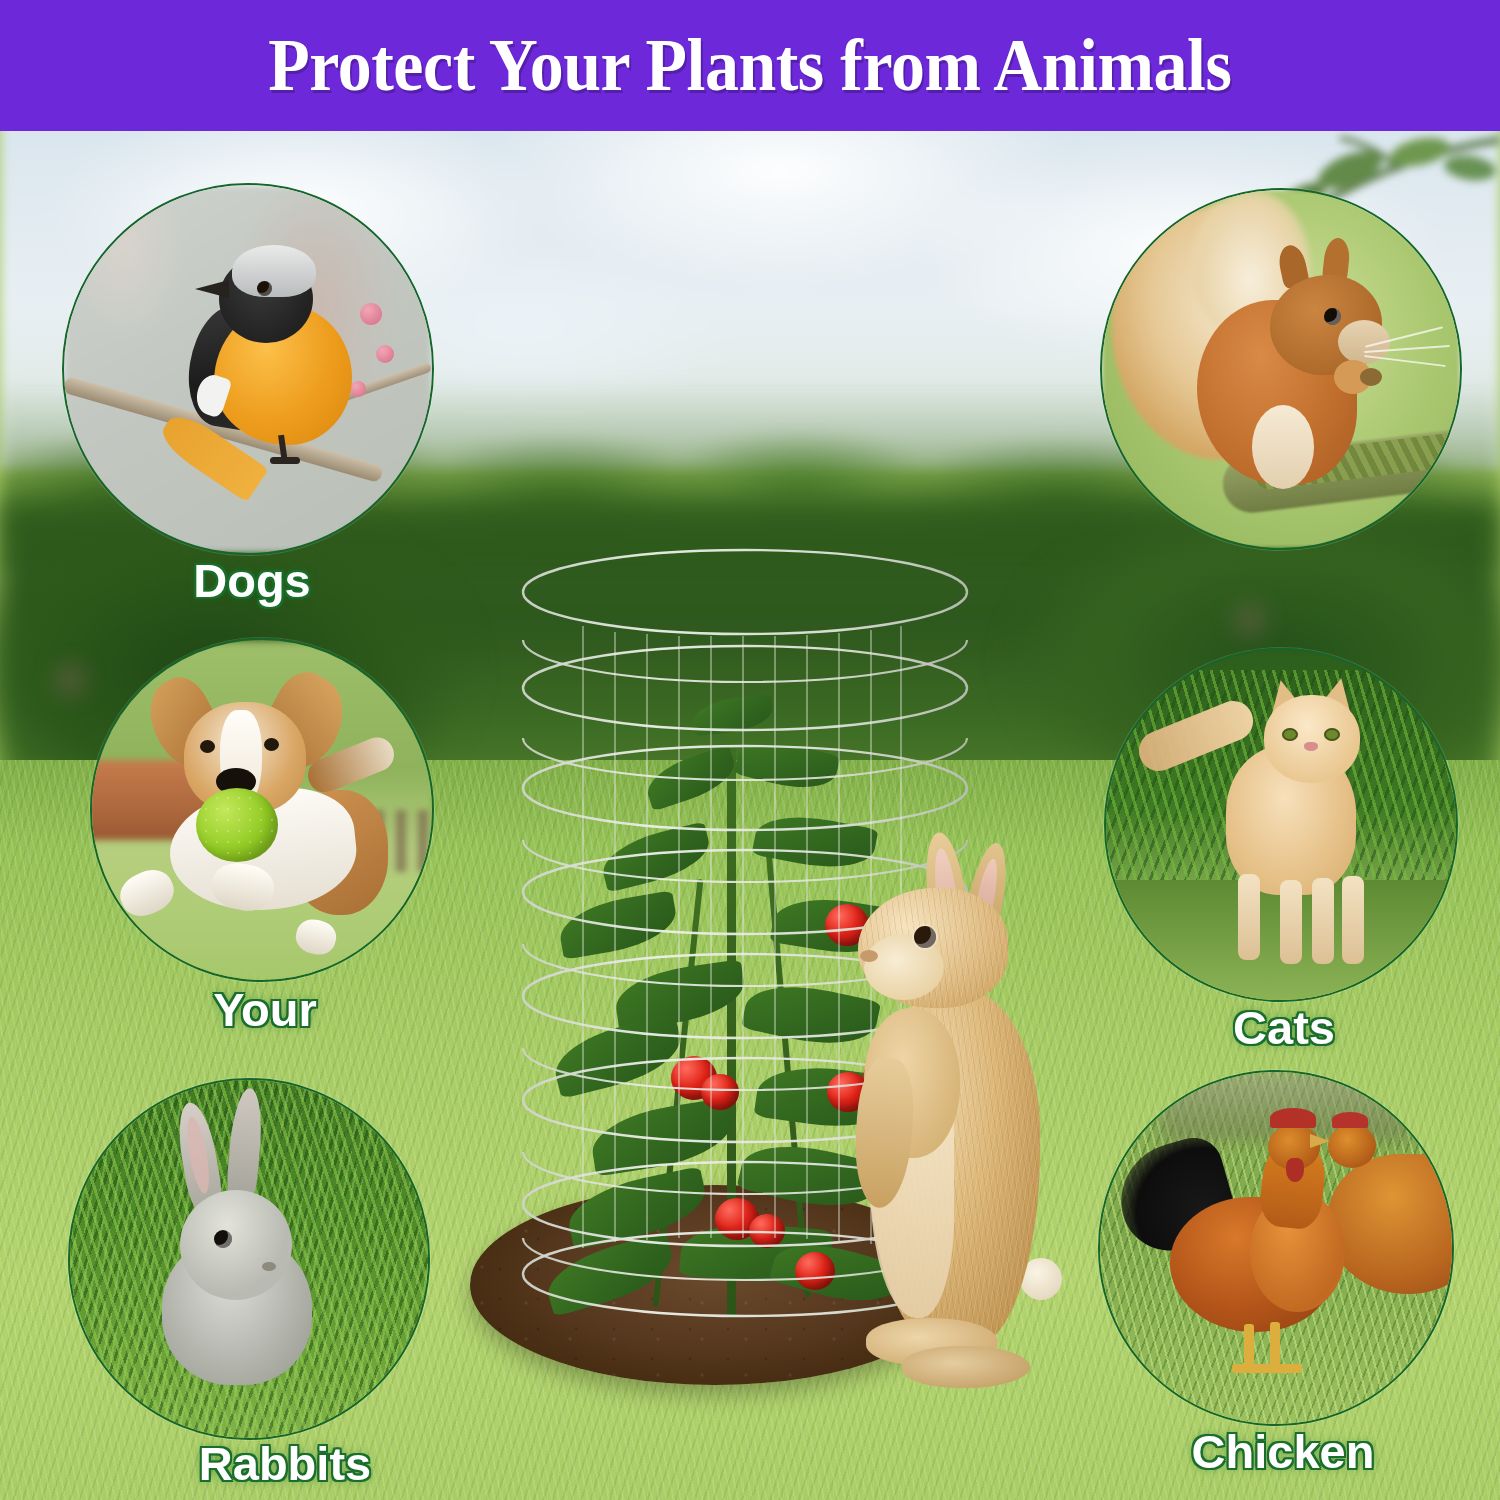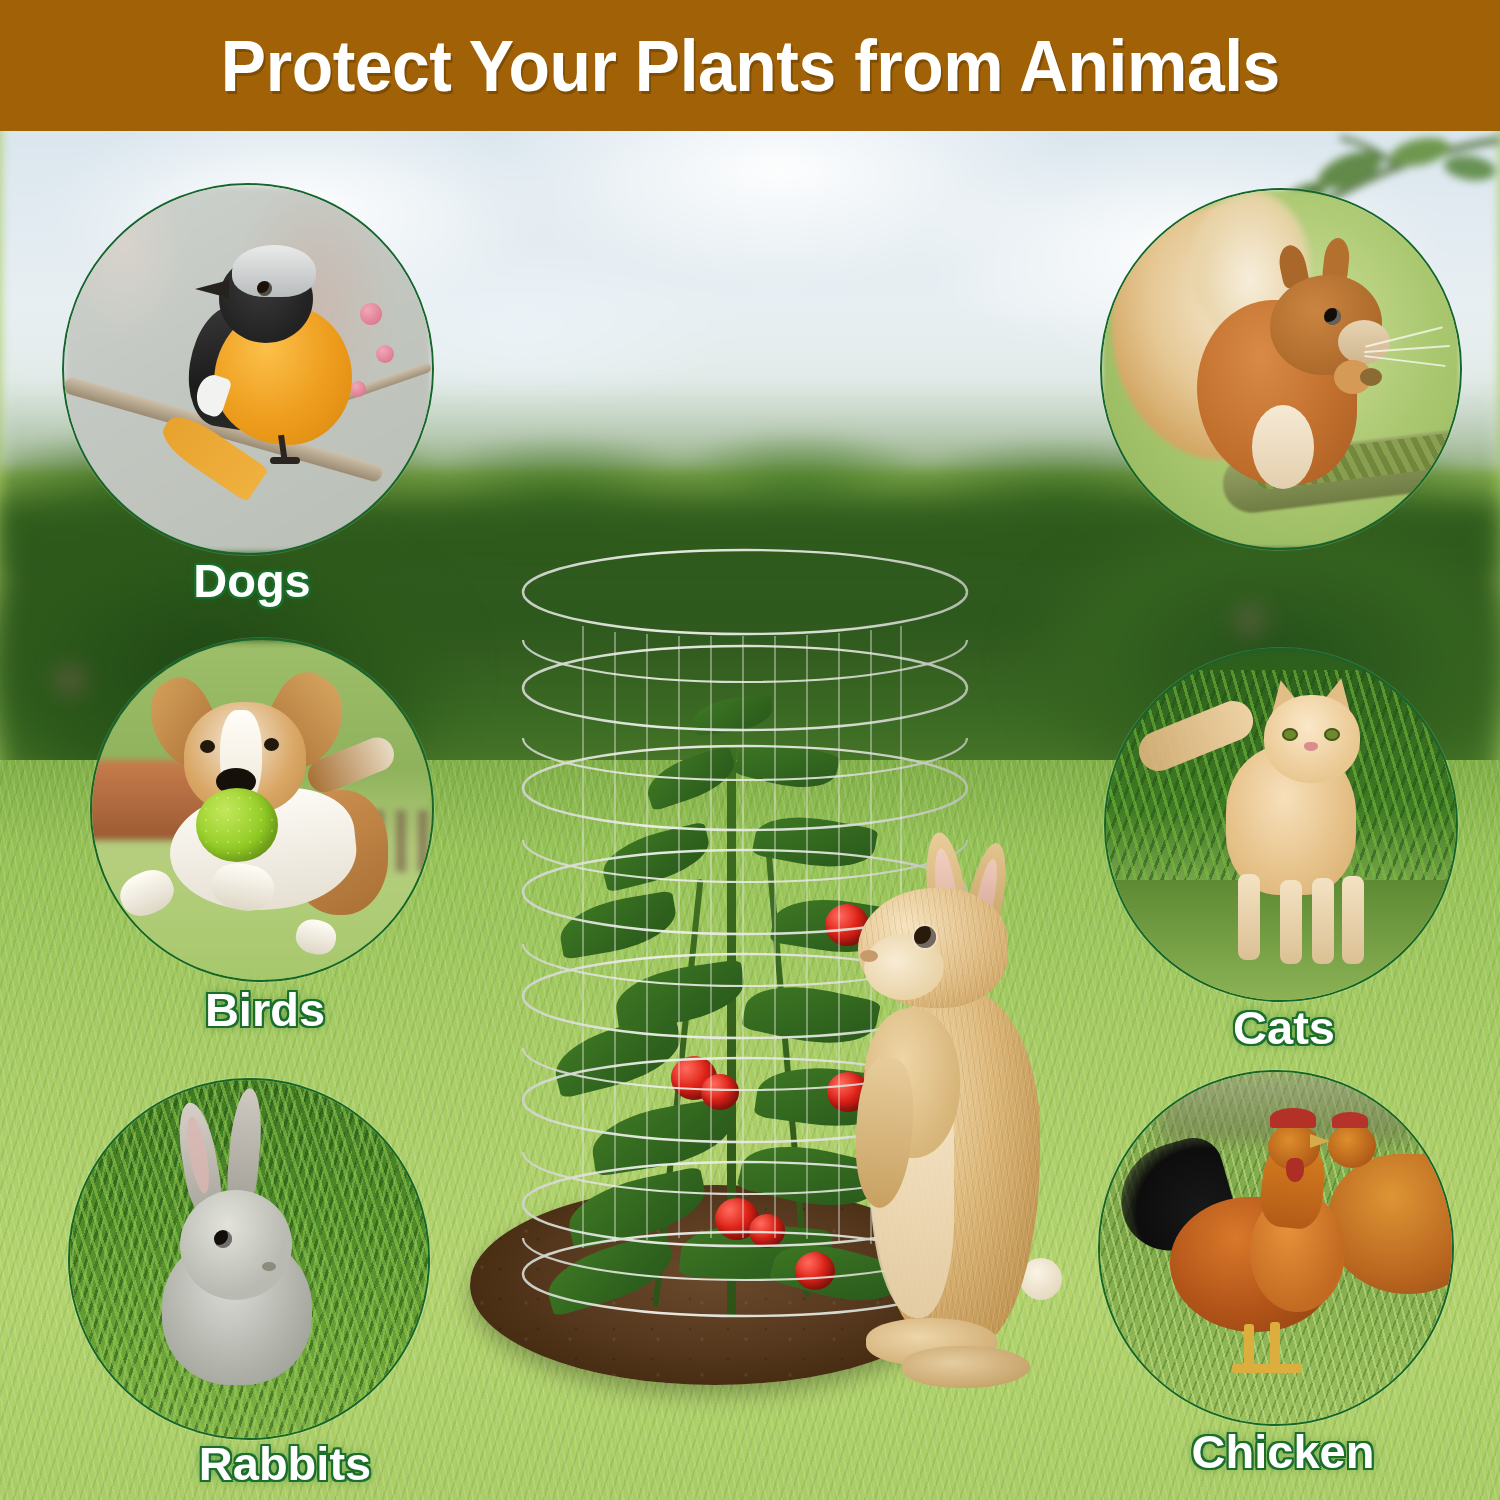--- a/index.html
+++ b/index.html
@@ -500,21 +500,21 @@
           <span class="fur"></span>
         </div>
       <div class="bn-cheek"></div>
       <div class="bn-eye"></div>
       <div class="bn-nose"></div>
       <div class="bn-foot"></div>
       <div class="bn-foot2"></div>
     </div>
   </div>
 
-  <div class="banner" style="background: #a16207;">
+  <div class="banner" style="background: #6d28d9; font-family: Liberation Serif, serif;">
     <h1>Protect Your Plants from Animals</h1>
   </div>
 
   <div class="badge" style="left:62px;top:183px;width:380px;height:450px;">
     <div class="ring" style="width: 368px; height: 368px; border-color: rgb(20, 102, 42);">
       <div class="photo">
         <div class="bird-bg"></div>
         <div class="bird-twig"></div>
         <div class="bird-twig2"></div>
         <div class="bud" style="left:296px;top:118px;width:22px;height:22px;"></div>
@@ -574,21 +574,21 @@
         <div class="dog-blaze"></div>
         <div class="dog-eye" style="left:108px;top:100px;"></div>
         <div class="dog-eye" style="left:172px;top:98px;"></div>
         <div class="dog-nose"></div>
         <div class="dog-ball"></div>
         <div class="dog-paw" style="left:28px;top:232px;width:54px;height:42px;transform:rotate(-24deg);"></div>
         <div class="dog-paw" style="left:120px;top:224px;width:62px;height:46px;transform:rotate(10deg);"></div>
         <div class="dog-paw" style="left:204px;top:280px;width:40px;height:34px;transform:rotate(14deg);"></div>
       </div>
     </div>
-    <div class="cap" style="top:348px;">Birds</div>
+    <div class="cap" style="top:348px;">Your</div>
   </div>
 
   <div class="badge" style="left:1104px;top:648px;width:360px;height:420px;">
     <div class="ring" style="width: 350px; height: 350px; border-color: rgb(20, 102, 42);">
       <div class="photo">
         <div class="cat-bg"></div>
         <div class="cat-grass"></div>
         <div class="cat-ground"></div>
         <div class="cat-tail"></div>
         <div class="cat-body"></div>

